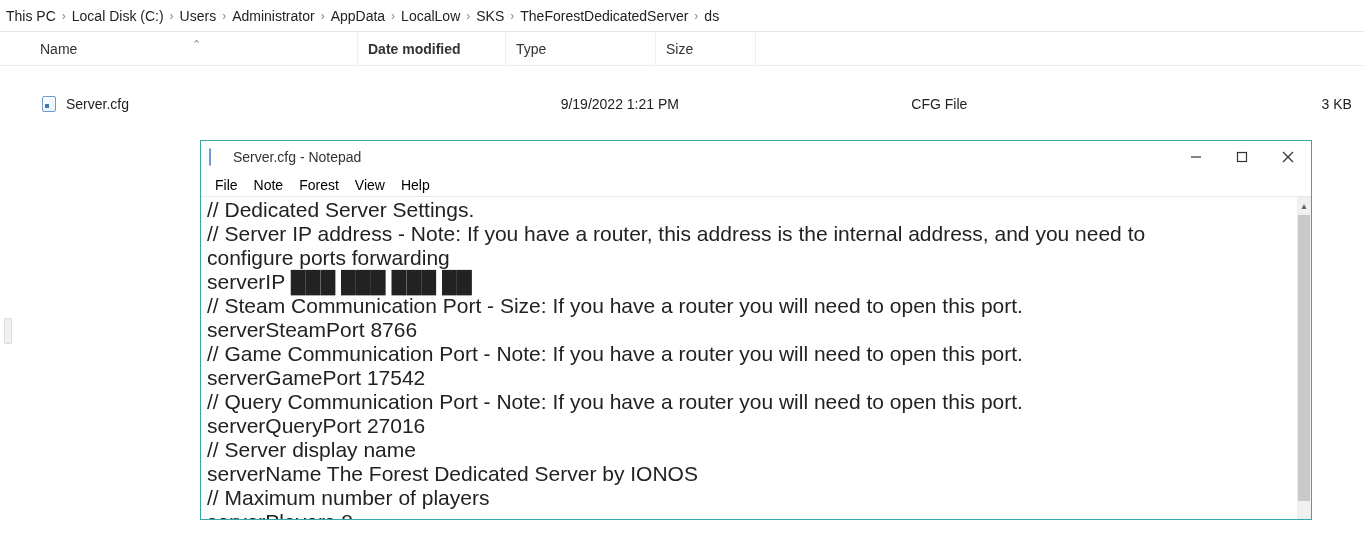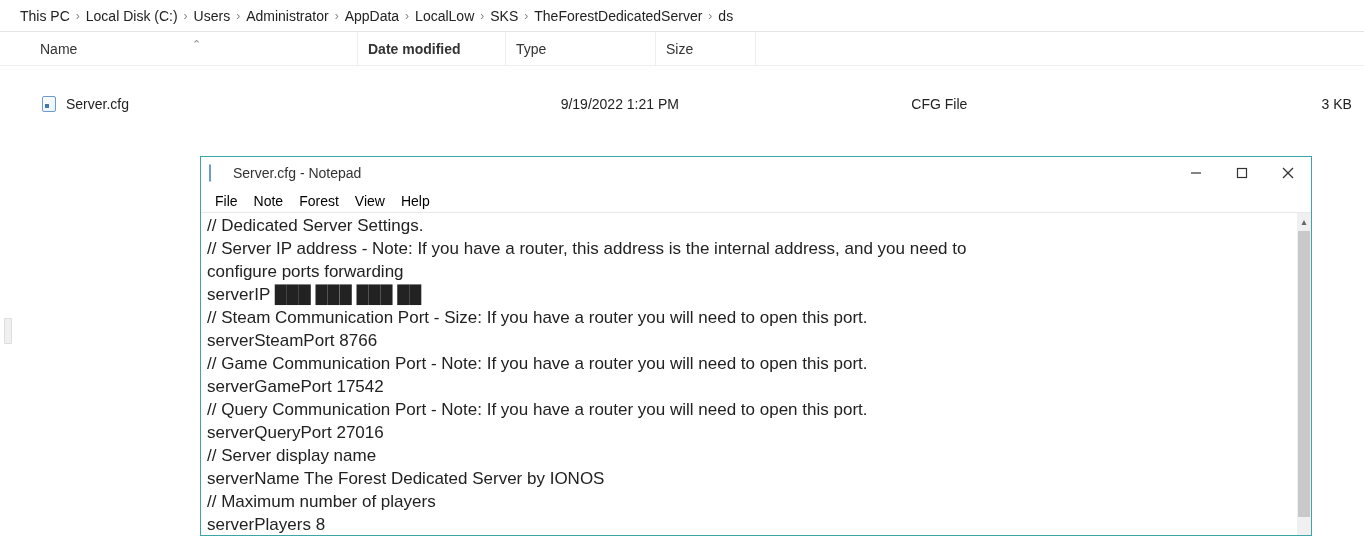--- a/index.html
+++ b/index.html
@@ -1,19 +1,19 @@
 <!DOCTYPE html>
 <html><head>
   <meta charset="utf-8">
   <style>
     * { margin: 0; padding: 0; box-sizing: border-box; font-family: "Segoe UI", Tahoma, sans-serif; }
     body { width: 1364px; height: 538px; background: #fff; overflow: hidden; position: relative; }
 
     
-    .breadcrumb { height: 32px; border-bottom: 1px solid #e5e5e5; display: flex; align-items: center; padding: 0 16px; font-size: 14px; color: #333; }
+    .breadcrumb { height: 32px; border-bottom: 1px solid #e5e5e5; display: flex; align-items: center; padding: 0 2px; font-size: 14px; color: #333; }
     .breadcrumb .crumb { padding: 0 4px; color: #222; cursor: default; }
     .breadcrumb .chev { color: #888; padding: 0 2px; font-size: 12px; }
 
     
     .headers { display: flex; align-items: center; height: 34px; border-bottom: 1px solid #eee; color: #333; font-size: 14px; }
     .headers .col { border-right: 1px solid #eee; height: 100%; display: flex; align-items: center; padding-left: 10px; }
     .col-name { flex: 0 0 358px; padding-left: 40px !important; }
     .col-date { flex: 0 0 148px; font-weight: bold; }
     .col-type { flex: 0 0 150px; }
     .col-size { flex: 0 0 100px; }
@@ -25,33 +25,33 @@
     .cell-name { flex: 0 0 358px; padding-left: 40px; gap: 8px; }
     .cell-date { flex: 0 0 148px; }
     .cell-type { flex: 0 0 150px; }
     .cell-size { flex: 0 0 100px; justify-content: flex-end; padding-right: 12px; }
 
     .file-icon { width: 18px; height: 18px; display: inline-block; position: relative; }
     .file-icon .page { width: 14px; height: 16px; border: 1px solid #6b9bd0; background: linear-gradient(135deg,#fff,#e8f1fb); border-radius: 2px; position: absolute; left: 2px; top: 1px; }
     .file-icon .gear { width: 8px; height: 8px; background: radial-gradient(circle,#4477aa 40%,transparent 40%); position: absolute; left: 3px; top: 7px; border-radius: 2px; }
 
     
-    .notepad { position: absolute; left: 200px; top: 156px; width: 1112px; height: 380px; background: #fff; border: 1px solid #3aa6a6; }
+    .notepad { position: absolute; left: 200px; top: 140px; width: 1112px; height: 380px; background: #fff; border: 1px solid #3aa6a6; }
     .titlebar { height: 32px; display: flex; align-items: center; padding: 0 0 0 8px; font-size: 14px; color: #333; }
     .titlebar .ticon { width: 16px; height: 16px; position: relative; margin-right: 8px; }
     .titlebar .ticon .pg { width: 13px; height: 15px; border: 1px solid #6b9bd0; background: linear-gradient(135deg,#fff,#e8f1fb); border-radius: 2px; }
     .titlebar .spacer { flex: 1; }
     .winbtn { width: 46px; height: 32px; display: flex; align-items: center; justify-content: center; color: #333; }
     .winbtn svg { width: 12px; height: 12px; stroke: currentColor; stroke-width: 1.2; fill: none; }
 
     .menubar { height: 24px; display: flex; align-items: center; padding: 0 6px; font-size: 14px; border-bottom: 1px solid #e8e8e8; }
     .menubar .menu-item { padding: 2px 8px; }
 
     .editor-wrap { position: relative; height: calc(100% - 56px); }
-    .editor { position: absolute; inset: 0 14px 0 0; padding: 2px 6px; font-family: Consolas, "Courier New", monospace; font-size: 17px; line-height: 22px; color: #222; white-space: pre; overflow: hidden; }
+    .editor { position: absolute; inset: 0 14px 0 0; padding: 2px 6px; font-family: Consolas, "Courier New", monospace; font-size: 21px; line-height: 22px; color: #222; white-space: pre; overflow: hidden; }
     .scrollbar { position: absolute; right: 0; top: 0; width: 14px; height: 100%; background: #f0f0f0; }
     .scroll-arrow { height: 16px; display: flex; align-items: center; justify-content: center; color: #666; font-size: 10px; }
     .scroll-thumb { position: absolute; top: 18px; bottom: 18px; left: 1px; right: 1px; background: #c9c9c9; }
 
     .side-handle { position: absolute; left: 4px; top: 318px; width: 8px; height: 26px; background: #f0f0f0; border: 1px solid #ddd; border-radius: 1px; }
   </style>
 </head>
 <body>
 
 <div class="breadcrumb">

